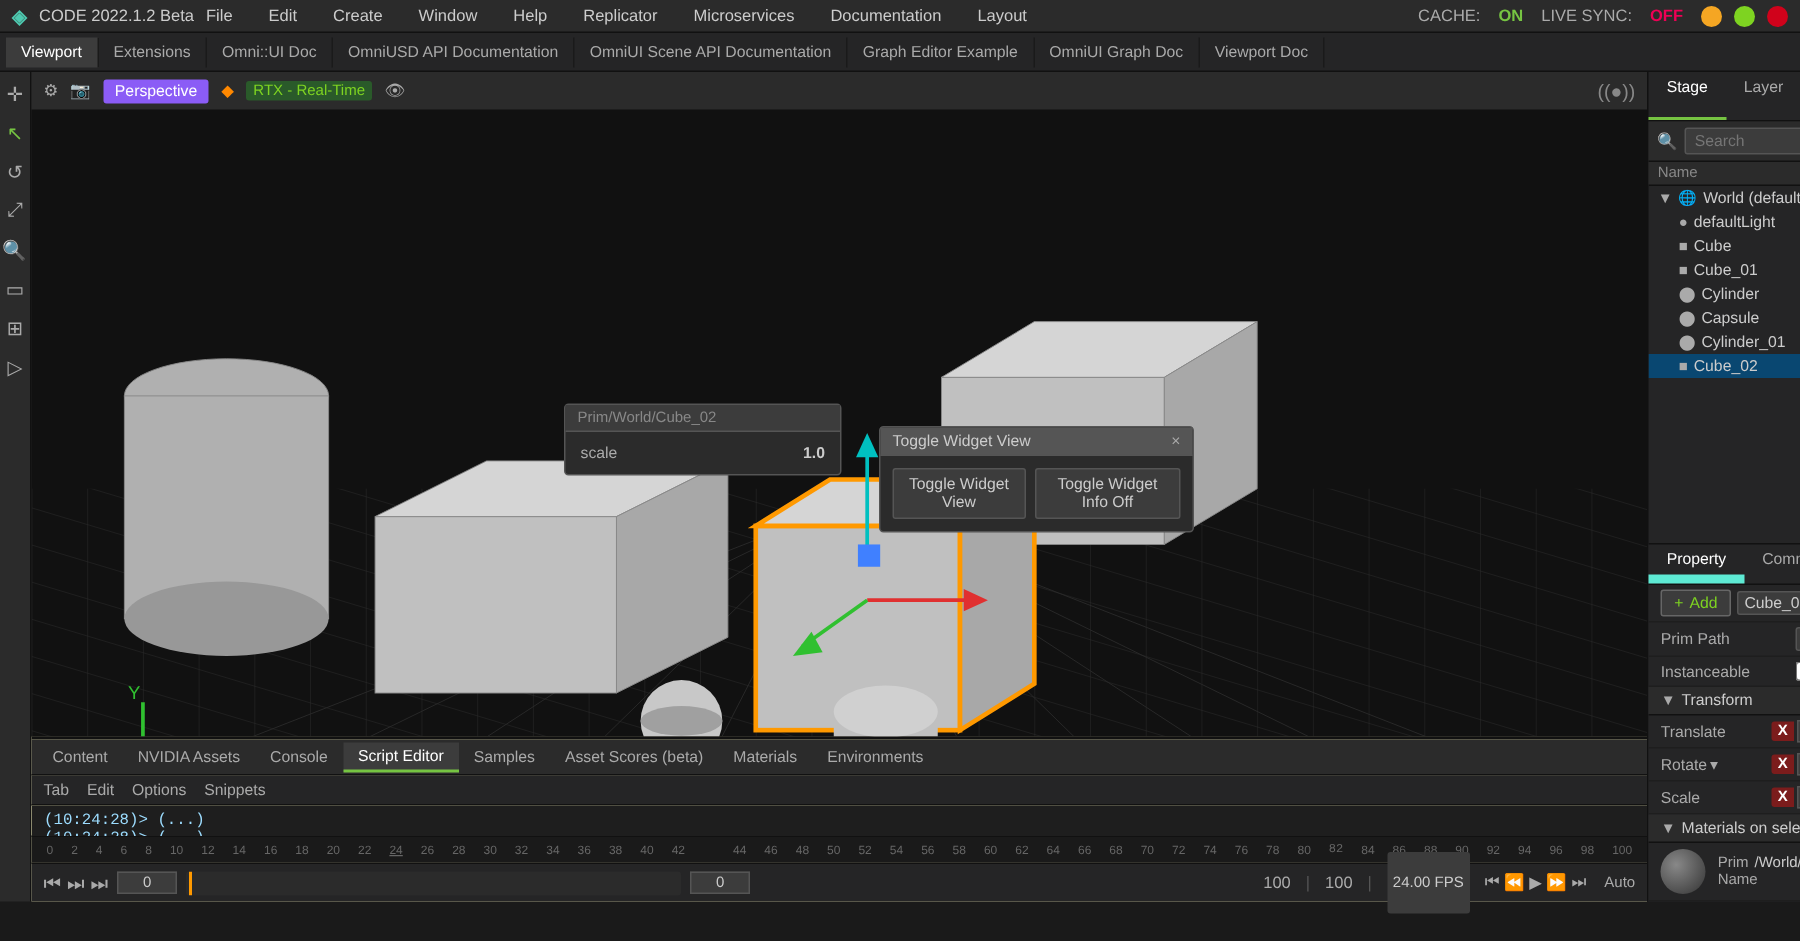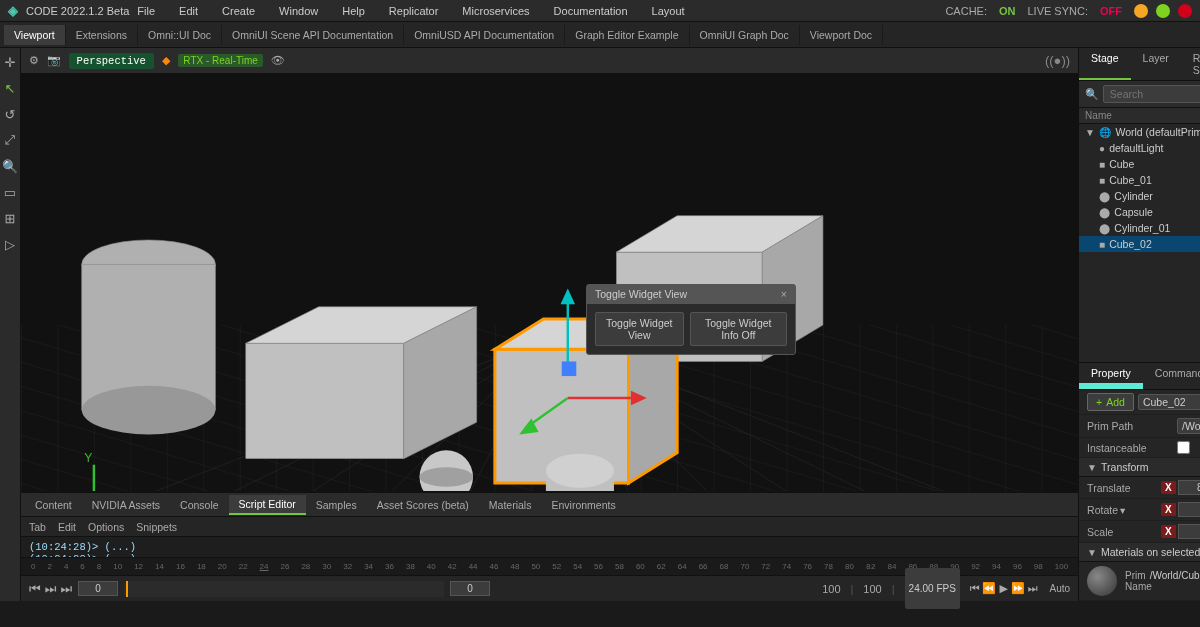--- a/index.html
+++ b/index.html
@@ -31,21 +31,21 @@
 
     
     #left-toolbar { width: 26px; background: #2b2b2b; display: flex; flex-direction: column; align-items: center; padding: 4px 0; gap: 6px; border-right: 1px solid #111; }
     .tool-btn { width: 20px; height: 20px; display: flex; align-items: center; justify-content: center; cursor: pointer; color: #aaa; font-size: 13px; border-radius: 2px; }
     .tool-btn.active { color: #76c442; }
 
     
     #viewport-container { flex: 1; display: flex; flex-direction: column; position: relative; }
     #viewport-header { background: #2b2b2b; height: 26px; display: flex; align-items: center; padding: 0 8px; gap: 8px; border-bottom: 1px solid #111; }
     .viewport-tab { padding: 2px 8px; background: #3c3c3c; color: #ccc; border-radius: 2px; font-size: 10.5px; cursor: pointer; }
-    .viewport-tab.active { background: #14532d; color: #fff; font-family: Liberation Mono, monospace; }
+    .viewport-tab.active { background: #8b5cf6; color: #fff; }
     .rtx-badge { background: #2a5a2a; color: #7ed321; padding: 1px 5px; border-radius: 2px; font-size: 10px; }
     .vp-controls-right { margin-left: auto; display: flex; align-items: center; gap: 6px; }
     .gpu-info { color: #aaa; font-size: 10px; position: absolute; top: 30px; right: 8px; }
 
     
     #viewport-canvas { flex: 1; background: #1a1a1a; position: relative; overflow: hidden; }
     .grid-canvas { position: absolute; top: 0; left: 0; width: 100%; height: 100%; }
 
     
     #stage-panel { width: 280px; background: #252526; border-left: 1px solid #111; display: flex; flex-direction: column; }
@@ -157,22 +157,22 @@
       <span class="win-btn maximize"></span>
       <span class="win-btn close"></span>
     </div>
   </div>
 </div>
 
 <div id="tab-bar">
   <div class="tab active">Viewport</div>
   <div class="tab">Extensions</div>
   <div class="tab">Omni::UI Doc</div>
+  <div class="tab">OmniUSD API Documentation</div>
   <div class="tab">OmniUI Scene API Documentation</div>
-  <div class="tab">OmniUSD API Documentation</div>
   <div class="tab">Graph Editor Example</div>
   <div class="tab">OmniUI Graph Doc</div>
   <div class="tab">Viewport Doc</div>
 </div>
 
 <div id="main-layout">
 
   <div id="left-toolbar">
     <div class="tool-btn" title="Select">✛</div>
     <div class="tool-btn active" title="Move">↖</div>
@@ -267,20 +267,32 @@
         <ellipse cx="350" cy="375" rx="22" ry="8" fill="#a0a0a0"></ellipse>
 
         <g transform="translate(60,390)">
           <line x1="0" y1="0" x2="25" y2="0" stroke="#e03030" stroke-width="2"></line>
           <text x="28" y="4" fill="#e03030" font-size="10">X</text>
           <line x1="0" y1="0" x2="0" y2="-25" stroke="#30c030" stroke-width="2"></line>
           <text x="-8" y="-27" fill="#30c030" font-size="10">Y</text>
         </g>
       </svg>
 
+      <div class="vp-popup scale-popup">
+        <div class="vp-popup-header">
+          <span class="prim-path">Prim/World/Cube_02</span>
+        </div>
+        <div class="vp-popup-content">
+          <div class="scale-row">
+            <span class="scale-label">scale</span>
+            <span style="flex:1"></span>
+            <span class="scale-val">1.0</span>
+          </div>
+        </div>
+      </div>
 
       <div class="vp-popup toggle-popup">
         <div class="vp-popup-header toggle-popup-header">
           <span>Toggle Widget View</span>
           <span class="vp-popup-close">×</span>
         </div>
         <div class="toggle-btns">
           <button class="toggle-btn">Toggle Widget View</button>
           <button class="toggle-btn">Toggle Widget Info Off</button>
         </div>
@@ -327,21 +339,21 @@
           <span style="padding:0 6px;text-decoration:underline;">24</span>
           <span style="padding:0 6px;">26</span>
           <span style="padding:0 6px;">28</span>
           <span style="padding:0 6px;">30</span>
           <span style="padding:0 6px;">32</span>
           <span style="padding:0 6px;">34</span>
           <span style="padding:0 6px;">36</span>
           <span style="padding:0 6px;">38</span>
           <span style="padding:0 6px;">40</span>
           <span style="padding:0 6px;">42</span>
-          <span style="padding:0 6px;">44</span>
+          <span style="padding:0 6px;margin-left:20px;">44</span>
           <span style="padding:0 6px;">46</span>
           <span style="padding:0 6px;">48</span>
           <span style="padding:0 6px;">50</span>
           <span style="padding:0 6px;">52</span>
           <span style="padding:0 6px;">54</span>
           <span style="padding:0 6px;">56</span>
           <span style="padding:0 6px;">58</span>
           <span style="padding:0 6px;">60</span>
           <span style="padding:0 6px;">62</span>
           <span style="padding:0 6px;">64</span>

